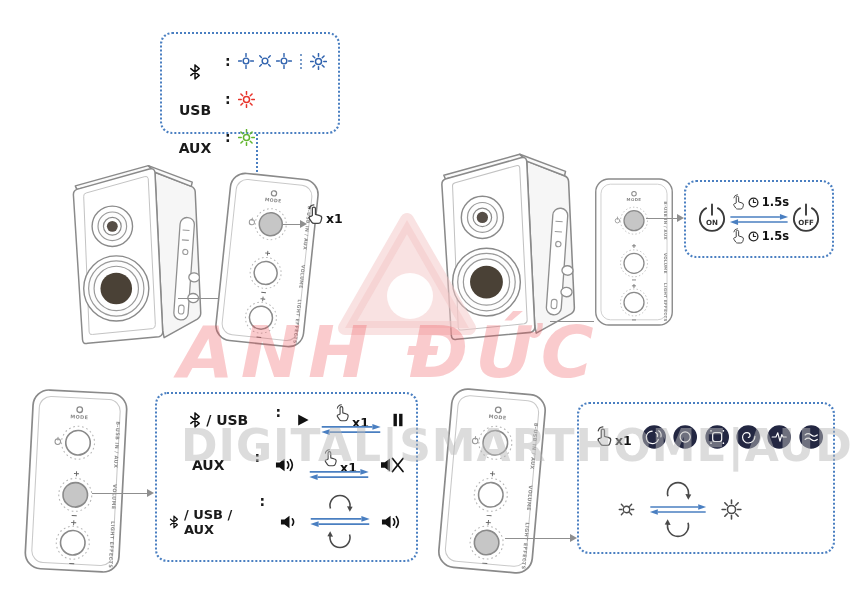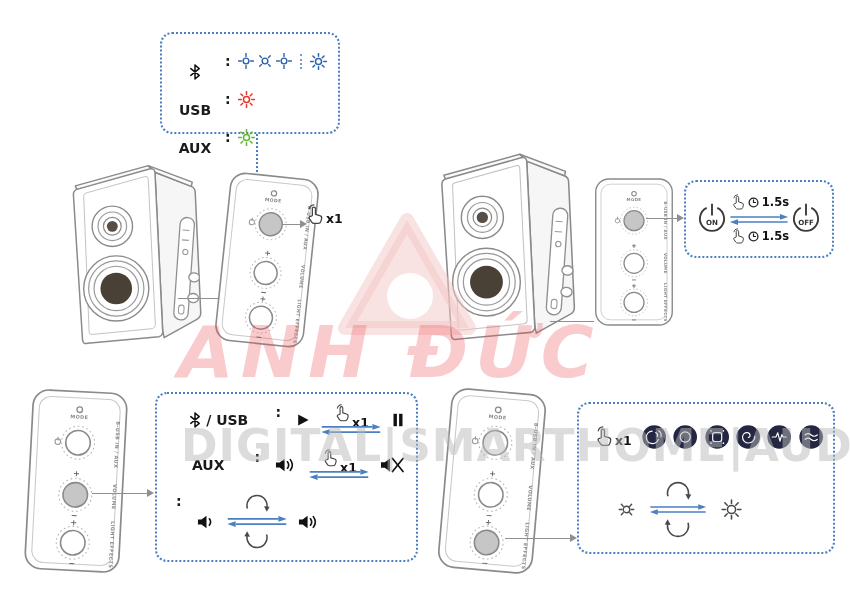--- a/index.html
+++ b/index.html
@@ -433,20 +433,26 @@
               <svg viewBox="0 0 66 14" width="62" height="13">
                   <use href="#dblarrow"></use>
                 </svg>
             </span>
             <svg viewBox="0 0 24 16" width="24" height="16">
                 <use href="#spkmute"></use>
               </svg>
           </span>
         </div>
         <div class="c3-row">
+          <span class="c3-lab">
+            <svg viewBox="0 0 12 16" width="12" height="16">
+                <use href="#bt"></use>
+              </svg>
+            <span class="lbl" style="font-size:13px">/ USB / AUX</span>
+          </span>
           <span class="colon">:</span>
           <span class="c3-icons">
             <svg viewBox="0 0 20 16" width="19" height="16">
                 <use href="#spklow"></use>
               </svg>
             <span class="combo" style="gap:2px">
               <svg viewBox="0 0 30 22" width="28" height="20">
                   <use href="#rotcw"></use>
                 </svg>
               <svg viewBox="0 0 66 14" width="62" height="13">

